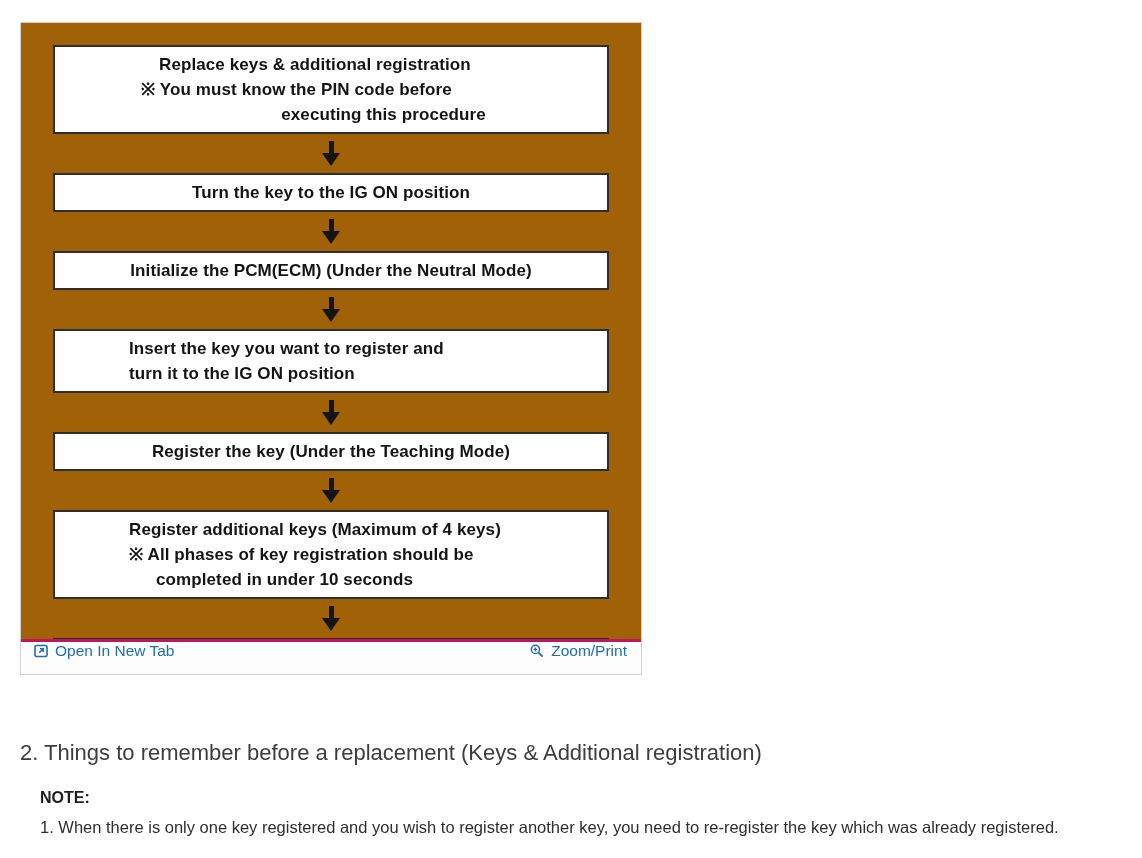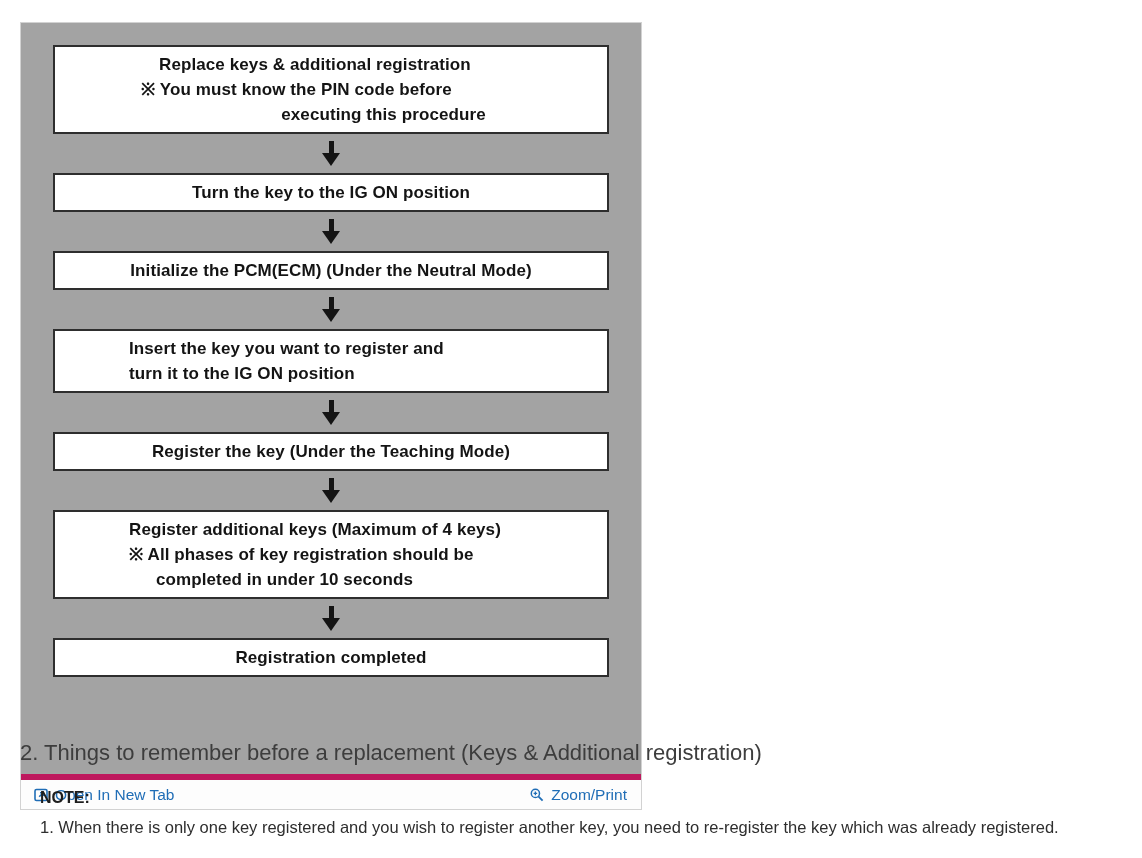--- a/index.html
+++ b/index.html
@@ -9,23 +9,23 @@
     font-family: "Liberation Sans", sans-serif;
     color: #2b2b2b;
     position: relative;
     overflow: hidden;
   }
 
   
   .viewer-panel {
     position: absolute;
     left: 20px; top: 22px;
-    width: 622px; height: 788px;
+    width: 622px; height: 653px;
     border: 1px solid #d2d2d2;
-    background: #a3a3a3;
+    background: #a16207;
     display: flex;
     flex-direction: column;
   }
   .flowchart {
     flex: 1 1 auto;
     padding-top: 22px;
     overflow: hidden;
   }
 
   .step {
@@ -58,24 +58,24 @@
   .arrow .head {
     width: 0; height: 0;
     border-left: 9px solid transparent;
     border-right: 9px solid transparent;
     border-top: 13px solid #141414;
   }
 
   
   .viewer-toolbar {
     flex: 0 0 35px;
-    border-top: 6px solid #be185d;
+    border-top: 3px solid #be185d;
     background: #fdfdfd;
     display: flex;
-    align-items: center;
+    align-items: flex-start;
     justify-content: space-between;
     padding: 0 14px 0 12px;
   }
   .toolbar-link {
     display: inline-flex;
     align-items: center;
     gap: 6px;
     color: #1f6db6;
     font-size: 15.5px;
     text-decoration: none;

